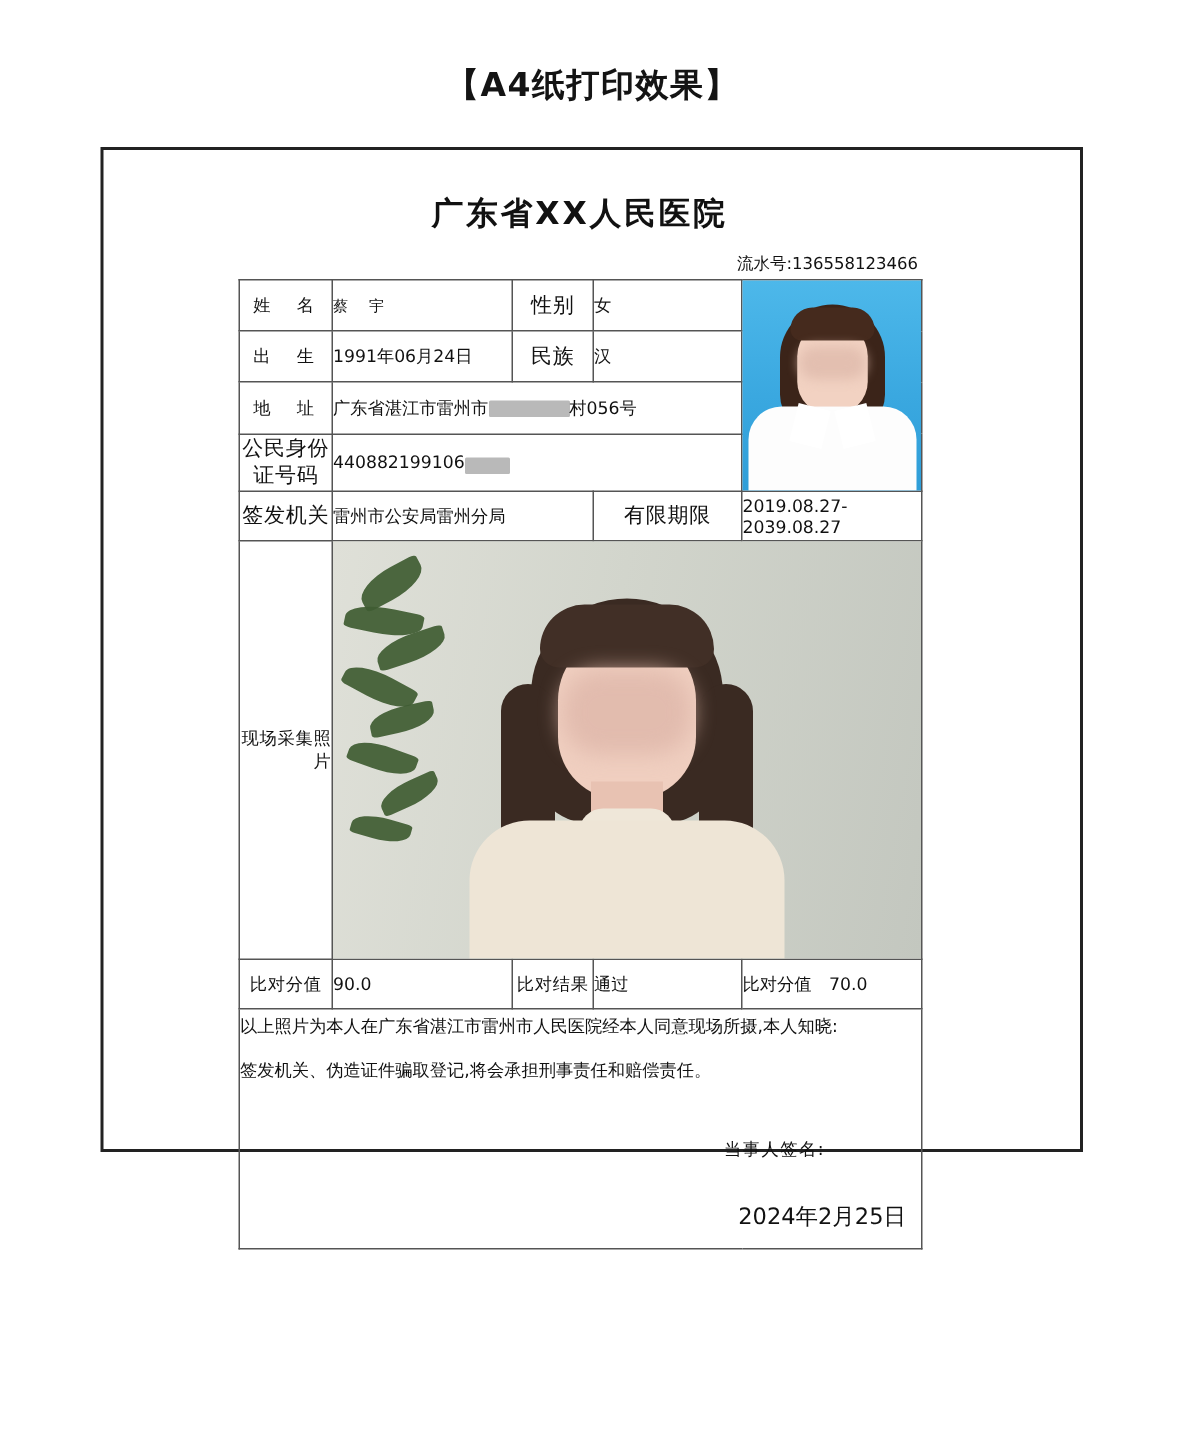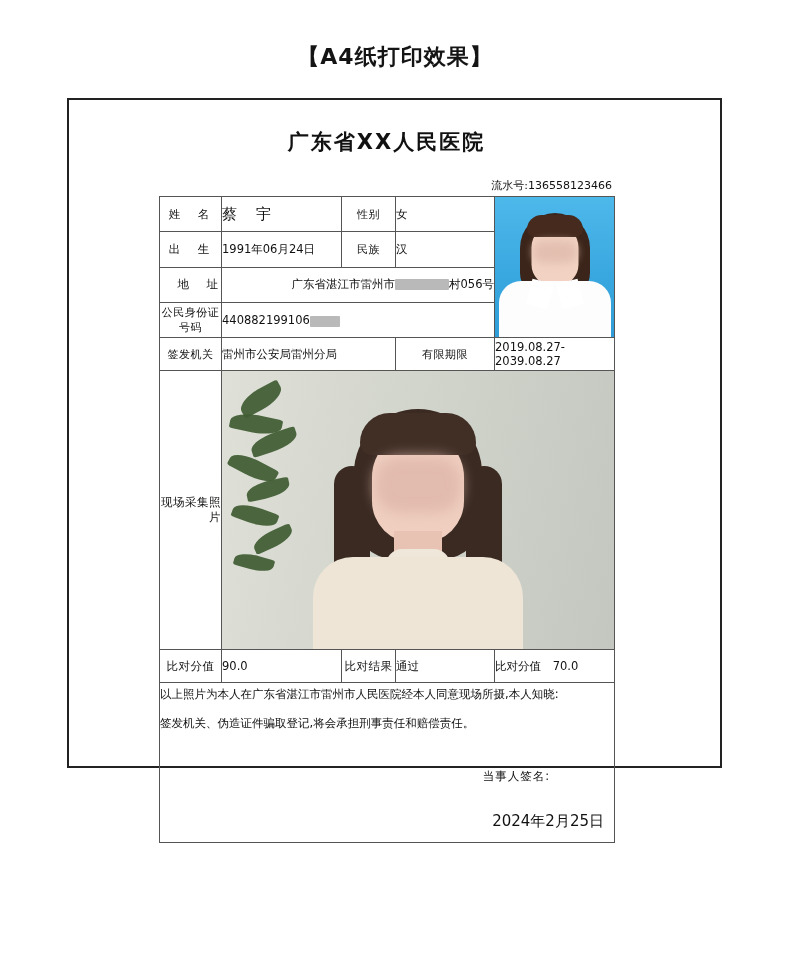--- a/index.html
+++ b/index.html
@@ -50,21 +50,21 @@
     text-align: center;
     font-size: 13px;
     color: #1a1a1a;
     margin-top: 10px;
     letter-spacing: 1px;
   }
   .serial-row {
     text-align: right;
     font-size: 11px;
     color: #111;
-    margin-top: 22px;
+    margin-top: 12px;
     margin-bottom: 3px;
     padding-right: 2px;
   }
   table.idtable {
     border-collapse: collapse;
     width: 455px;
     table-layout: fixed;
     font-size: 11.5px;
     color: #111;
   }
@@ -76,35 +76,34 @@
   }
   .lbl {
     text-align: center;
     letter-spacing: 3px;
     font-size: 11.5px;
     padding: 0 4px;
   }
   .lbl-tight {
     text-align: center;
     letter-spacing: 0.5px;
-    font-size: 11px;
+    font-size: 14px;
     padding: 0 4px;
   }
   .val {
     padding-left: 9px;
     font-size: 11.5px;
   }
   .val-sp {
     padding-left: 9px;
-    font-size: 15px;
+    font-size: 10px;
     letter-spacing: 2px;
   }
   .addr-cell {
     height: 46px;
-    text-align: right;
   }
   .redact {
     display: inline-block;
     background: #b9b9b9;
     color: transparent;
     border-radius: 1px;
     vertical-align: middle;
     user-select: none;
   }
   .redact.addr { width: 54px; height: 11px; }

